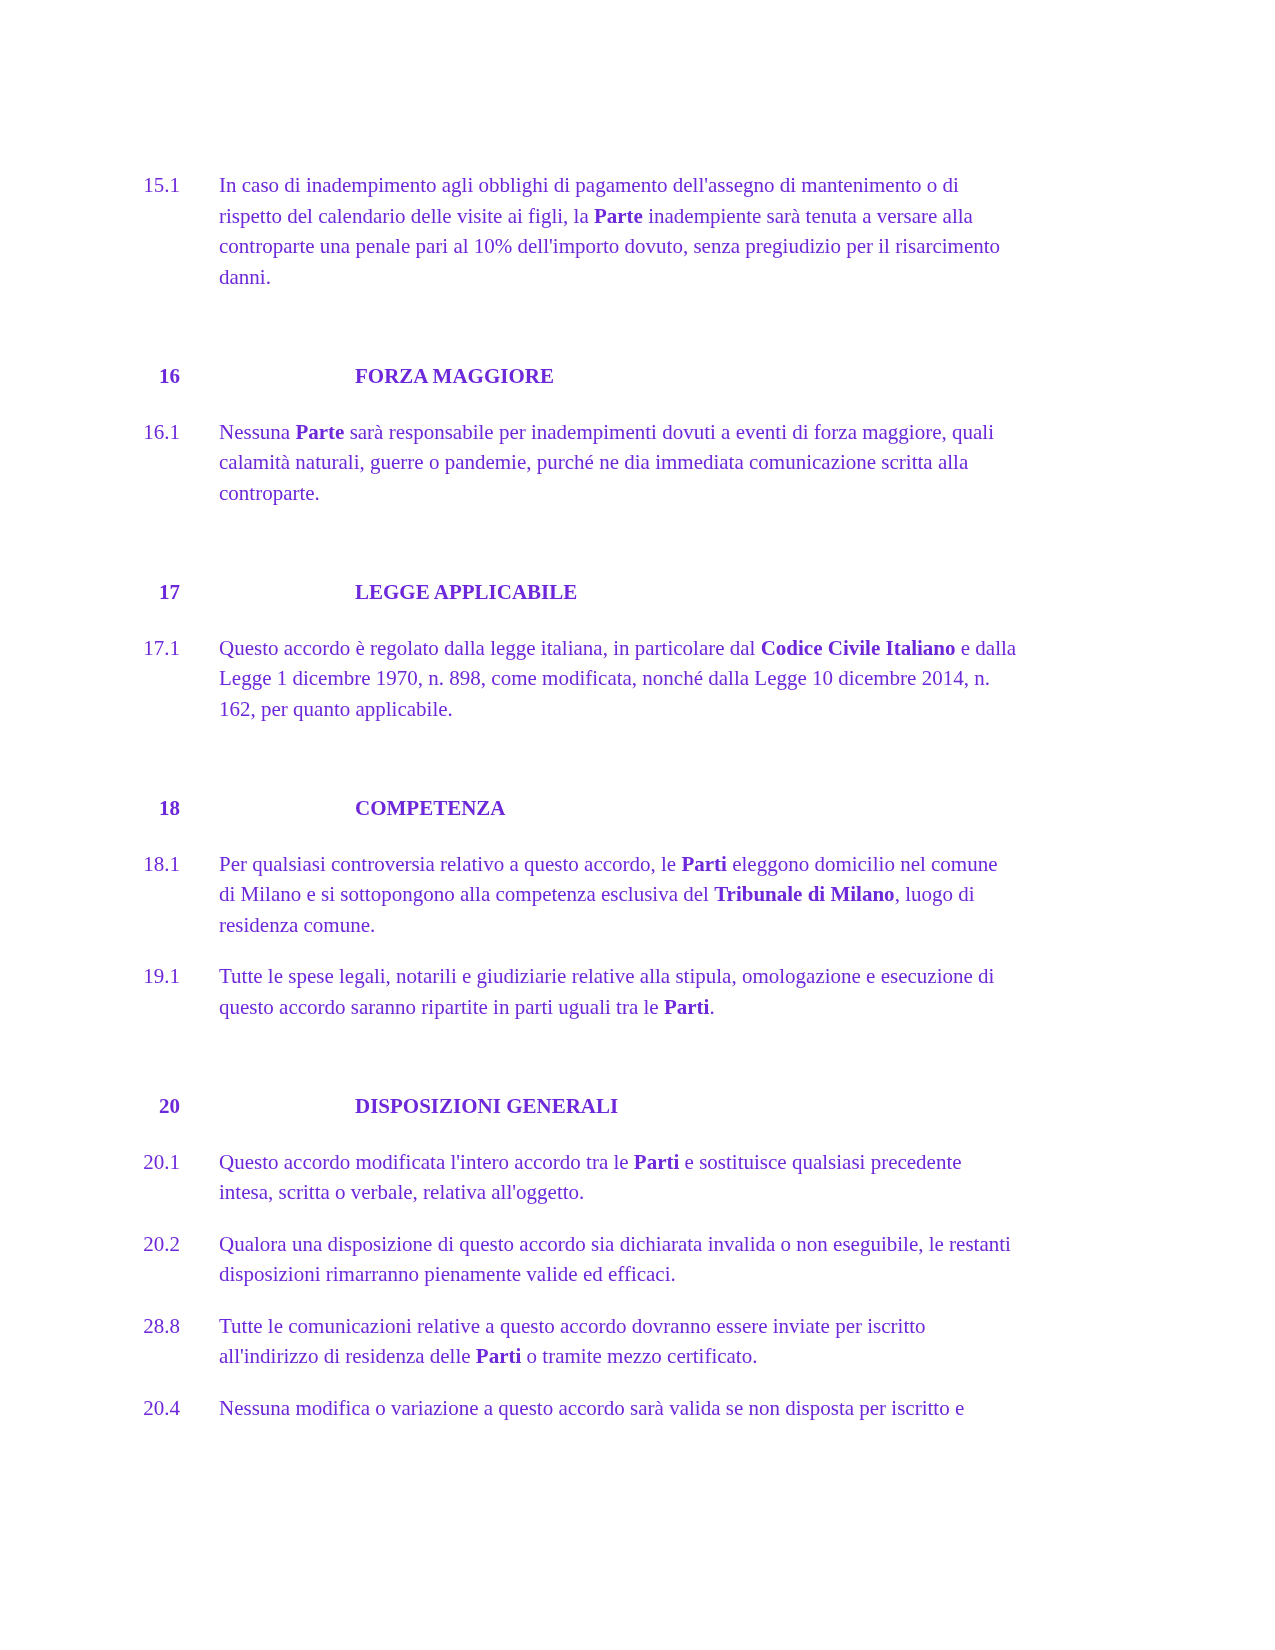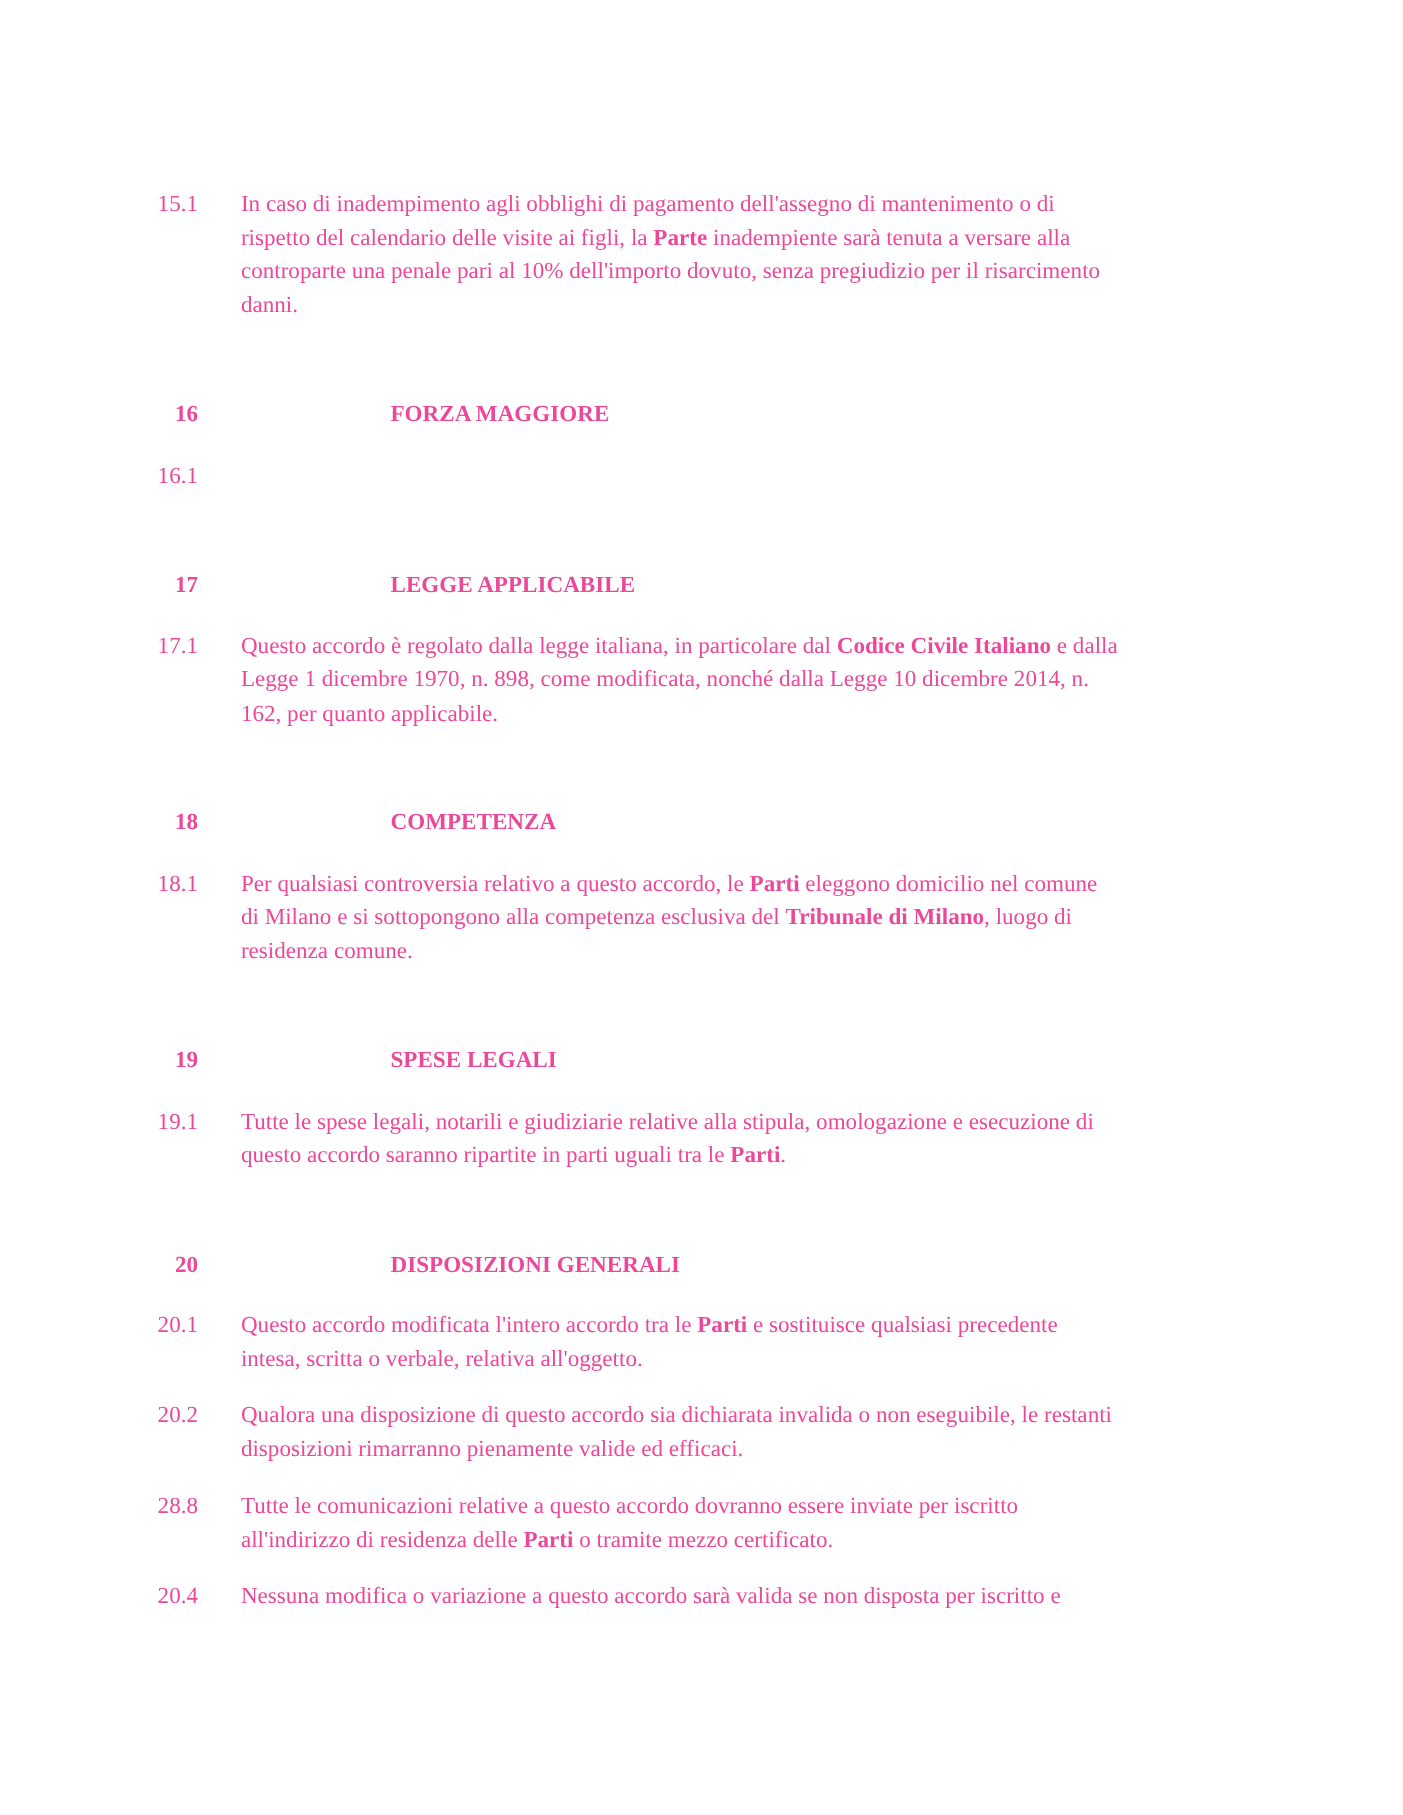--- a/index.html
+++ b/index.html
@@ -11,21 +11,21 @@
     position: relative;
     width: 1275px;
     height: 1650px;
     box-sizing: border-box;
     padding-top: 170px;
     background: #ffffff;
     overflow: hidden;
     font-family: "Liberation Serif", "DejaVu Serif", serif;
     font-size: 21px;
     line-height: 30.5px;
-    color: #ec4899;
+    color: #6d28d9;
     -webkit-font-smoothing: antialiased;
   }
   .row {
     display: flex;
     align-items: flex-start;
     padding-left: 130px;
   }
   .num {
     flex: 0 0 50px;
     text-align: right;
@@ -60,44 +60,43 @@
 rispetto del calendario delle visite ai figli, la </span><b>Parte</b><span> inadempiente sarà tenuta a versare alla
 controparte una penale pari al 10% dell'importo dovuto, senza pregiudizio per il risarcimento
 danni.</span></span>
   </div>
       <div class="row heading-row">
     <span class="num">16</span>
     <span class="text"><span>FORZA MAGGIORE</span></span>
   </div>
       <div class="row clause-row">
     <span class="num">16.1</span>
+    <span class="text"><span>Nessuna </span><b>Parte</b><span> sarà responsabile per inadempimenti dovuti a eventi di forza maggiore, quali
+calamità naturali, guerre o pandemie, purché ne dia immediata comunicazione scritta alla
+controparte.</span></span>
   </div>
       <div class="row heading-row">
     <span class="num">17</span>
     <span class="text"><span>LEGGE APPLICABILE</span></span>
   </div>
       <div class="row clause-row">
     <span class="num">17.1</span>
     <span class="text"><span>Questo accordo è regolato dalla legge italiana, in particolare dal </span><b>Codice Civile Italiano</b><span> e dalla
 Legge 1 dicembre 1970, n. 898, come modificata, nonché dalla Legge 10 dicembre 2014, n.
 162, per quanto applicabile.</span></span>
   </div>
       <div class="row heading-row">
     <span class="num">18</span>
     <span class="text"><span>COMPETENZA</span></span>
   </div>
       <div class="row clause-row">
     <span class="num">18.1</span>
     <span class="text"><span>Per qualsiasi controversia relativo a questo accordo, le </span><b>Parti</b><span> eleggono domicilio nel comune
 di Milano e si sottopongono alla competenza esclusiva del </span><b>Tribunale di Milano</b><span>, luogo di
 residenza comune.</span></span>
-  </div>
-      <div class="row heading-row">
-    <span class="num">19</span>
-    <span class="text"><span>SPESE LEGALI</span></span>
   </div>
       <div class="row clause-row">
     <span class="num">19.1</span>
     <span class="text"><span>Tutte le spese legali, notarili e giudiziarie relative alla stipula, omologazione e esecuzione di
 questo accordo saranno ripartite in parti uguali tra le </span><b>Parti</b><span>.</span></span>
   </div>
       <div class="row heading-row">
     <span class="num">20</span>
     <span class="text"><span>DISPOSIZIONI GENERALI</span></span>
   </div>

